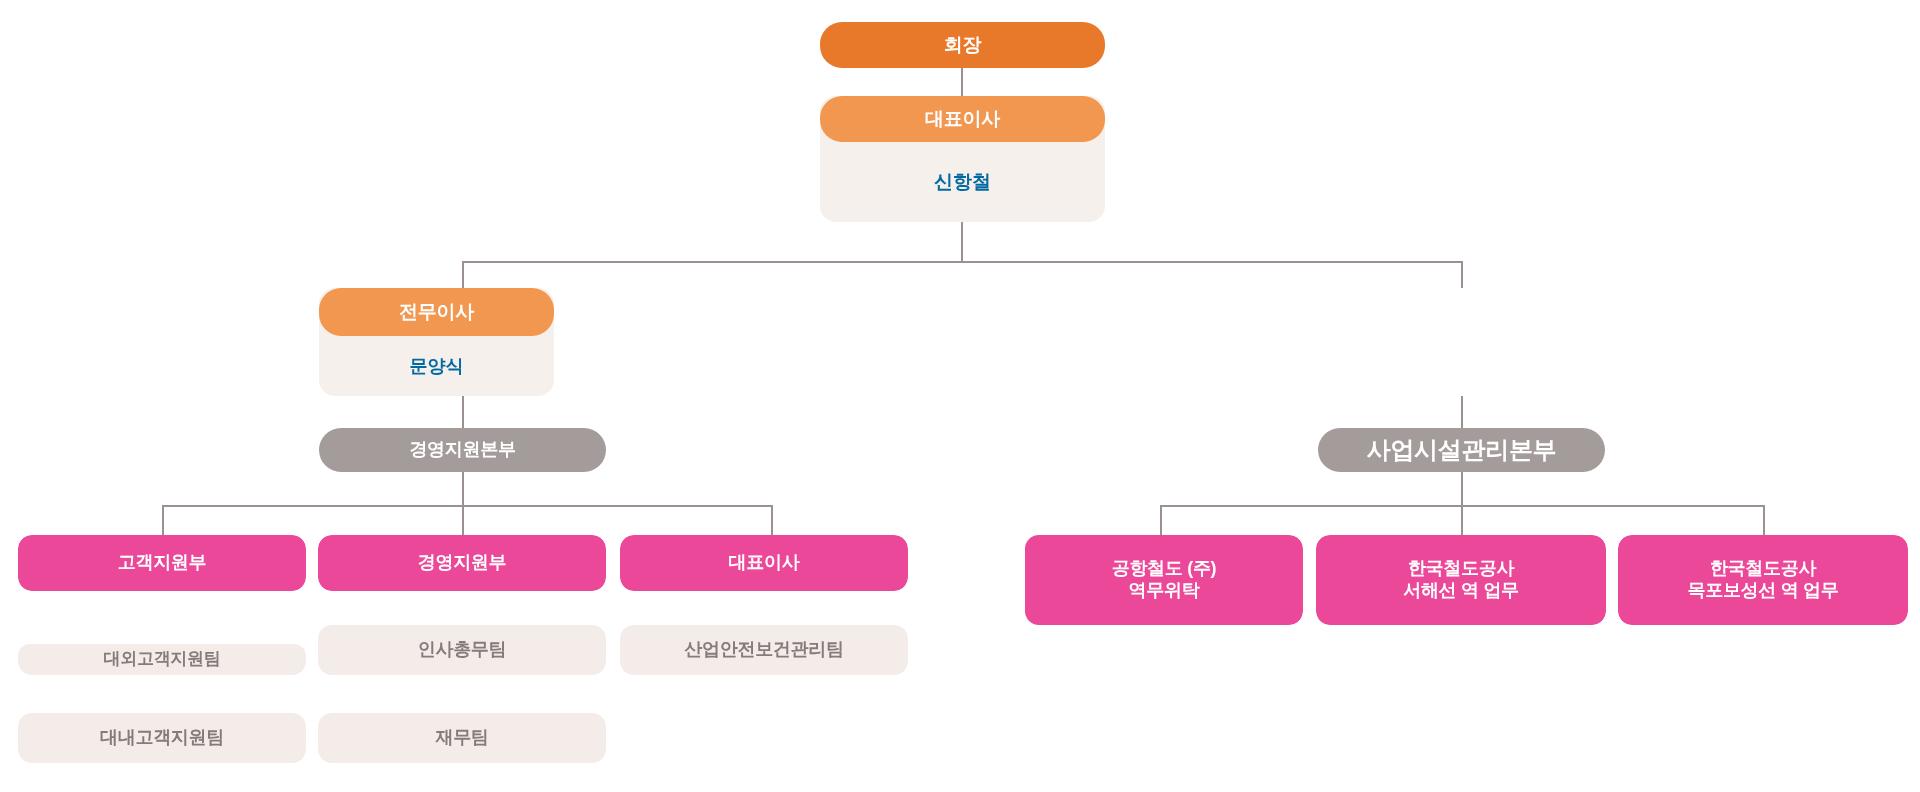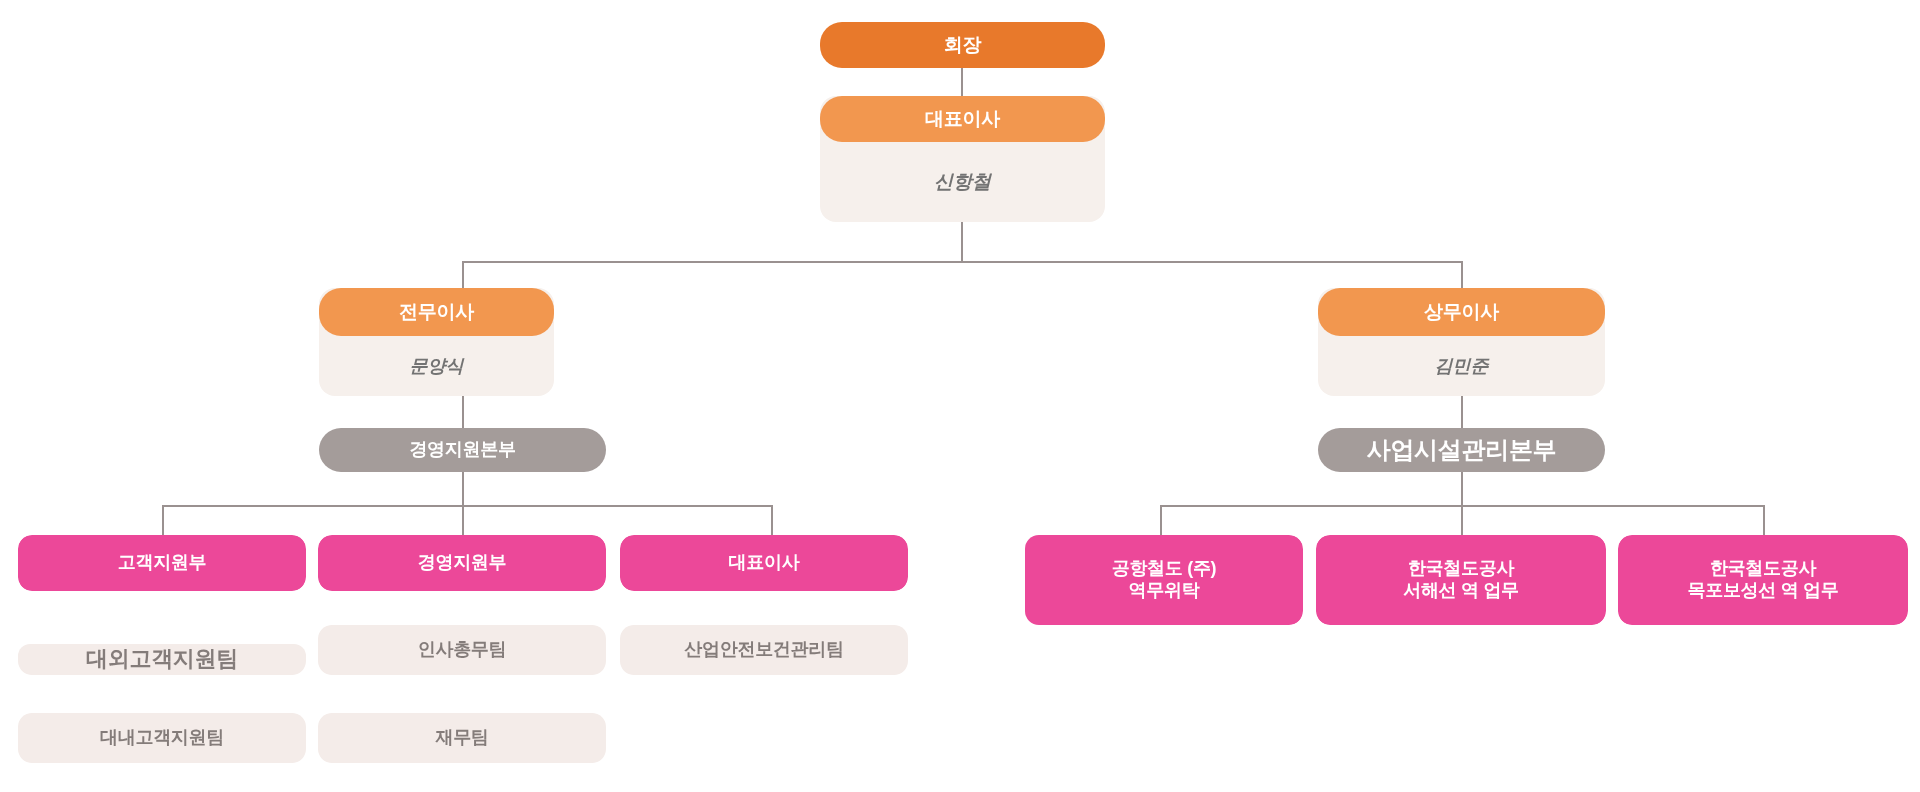--- a/index.html
+++ b/index.html
@@ -60,25 +60,24 @@
   .c-gray        { background: #ec4899; }
   .c-cream       { background: #f4ece9; color: #847c7a; }
 
   
   .plate {
     box-sizing: border-box;
     display: flex;
     align-items: center;
     justify-content: center;
     background: #f6f0ec;
-    color: #737373;
+    color: #0369a1;
     font-weight: bold;
     border-bottom-left-radius: 16px;
     border-bottom-right-radius: 16px;
-    font-style: italic;
   }
 
   
   .stack {
     position: absolute;
     border-radius: 16px;
     overflow: visible;
   }
   .stack .plate-wrap {
     position: absolute;
@@ -124,25 +123,20 @@
   <div class="conn conn-h" style="left:462px; top:261px; width:1000px;"></div>
   <div class="conn conn-v" style="left:462px; top:261px; height:27px;"></div>
   <div class="conn conn-v" style="left:1461px; top:261px; height:27px;"></div>
 
   <div class="stack" style="left:319px; top:288px; width:235px; height:108px;">
     <div class="plate-wrap" style="top:0; height:108px;"></div>
     <div class="pill c-orange" style="height:48px; font-size:19px;">전무이사</div>
     <div class="plate" style="top:48px; height:60px; font-size:18px;">문양식</div>
   </div>
 
-  <div class="stack" style="left:1318px; top:288px; width:287px; height:108px;">
-    <div class="plate-wrap" style="top:0; height:108px;"></div>
-    <div class="pill c-orange" style="height:48px; font-size:19px;">상무이사</div>
-    <div class="plate" style="top:48px; height:60px; font-size:18px;">김민준</div>
-  </div>
 
   <div class="conn conn-v" style="left:462px; top:396px; height:32px;"></div>
   <div class="conn conn-v" style="left:1461px; top:396px; height:32px;"></div>
 
   <div class="stack" style="left:319px; top:428px; width:287px; height:44px;">
     <div class="pill c-gray-dark" style="height:44px; font-size:18px;">경영지원본부</div>
   </div>
 
   <div class="stack" style="left:1318px; top:428px; width:287px; height:44px;">
     <div class="pill c-gray-dark" style="height:44px; font-size:24px;">사업시설관리본부</div>
@@ -164,21 +158,21 @@
     <div class="pill c-gray" style="height:56px; border-radius:14px; font-size:18px;">고객지원부</div>
   </div>
   <div class="node" style="left:318px; top:535px; width:288px; height:56px;">
     <div class="pill c-gray" style="height:56px; border-radius:14px; font-size:18px;">경영지원부</div>
   </div>
   <div class="node" style="left:620px; top:535px; width:288px; height:56px;">
     <div class="pill c-gray" style="height:56px; border-radius:14px; font-size:18px;">대표이사</div>
   </div>
 
   <div class="node" style="left:18px; top:625px; width:288px; height:50px;">
-    <div class="pill c-cream" style="height:60px; border-radius:12px; font-size:22px;margin-top:19px;">대외고객지원팀</div>
+    <div class="pill c-cream" style="height:60px; border-radius:12px; font-size:17px;margin-top:19px;">대외고객지원팀</div>
   </div>
   <div class="node" style="left:318px; top:625px; width:288px; height:50px;">
     <div class="pill c-cream" style="height:50px; border-radius:12px; font-size:18px;">인사총무팀</div>
   </div>
   <div class="node" style="left:620px; top:625px; width:288px; height:50px;">
     <div class="pill c-cream" style="height:50px; border-radius:12px; font-size:18px;">산업안전보건관리팀</div>
   </div>
 
   <div class="node" style="left:18px; top:713px; width:288px; height:50px;">
     <div class="pill c-cream" style="height:50px; border-radius:12px; font-size:18px;">대내고객지원팀</div>

